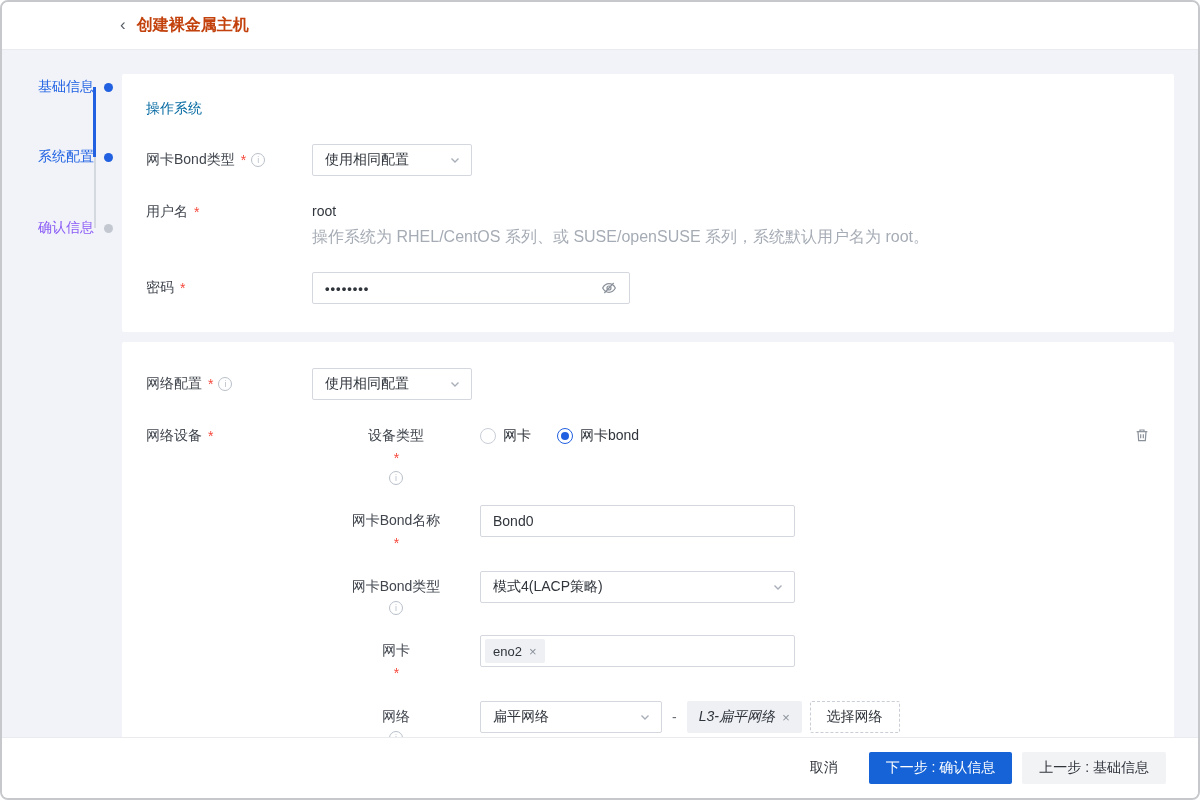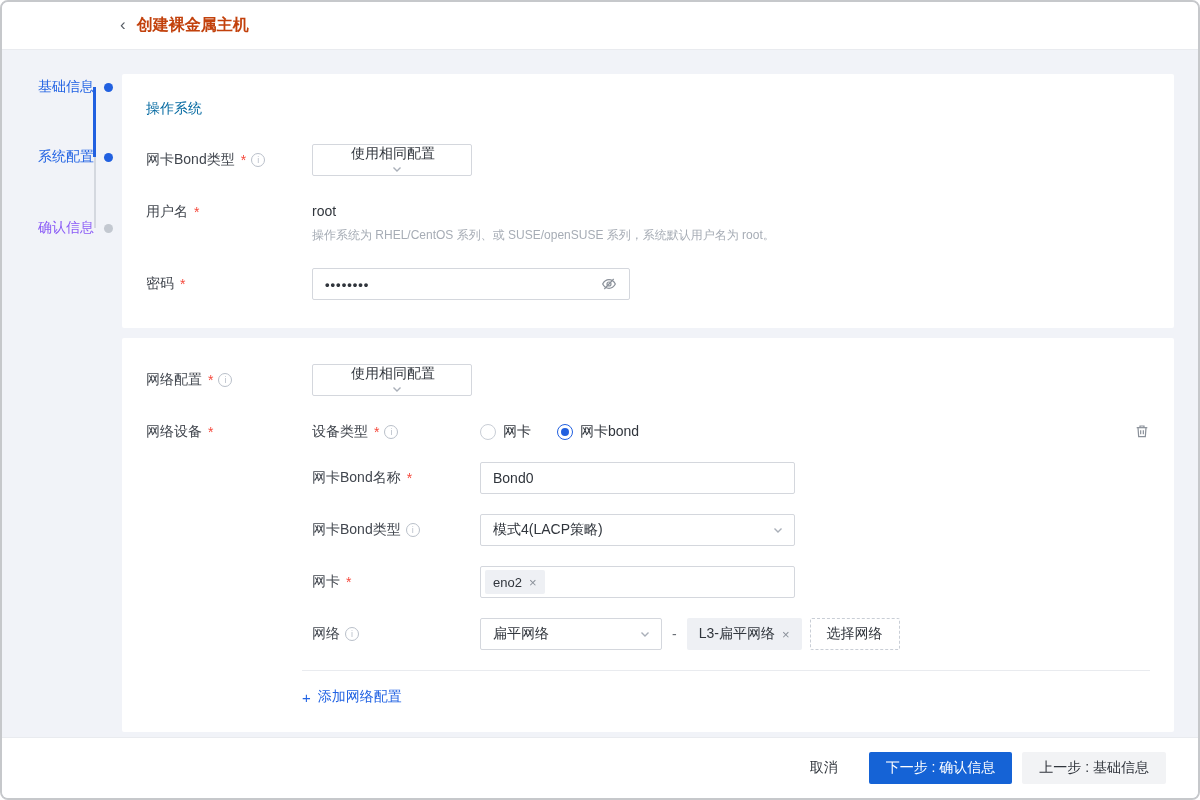--- a/index.html
+++ b/index.html
@@ -48,52 +48,52 @@
     display:inline-flex; align-items:center; justify-content:center;
     width:14px; height:14px; border-radius:50%;
     border:1px solid #b9bfc9; color:#b9bfc9;
     font-size:9px; font-style:normal; line-height:1; flex:none;
   }
   .select {
     height:32px; background:#fff; border:1px solid #d4d7dd; border-radius:2px;
     display:flex; align-items:center; justify-content:space-between;
     padding:0 10px 0 12px; cursor:pointer; color:#30353c;
   }
-  .w160 { width:160px;flex-direction:column; } .w315 { width:315px; } .w158 { width:182px; }
+  .w160 { width:160px; } .w315 { width:315px; } .w158 { width:182px; }
   .chev { flex:none; margin-left:8px; }
   .static-value { padding-top:7px; }
-  .hint { margin-top:8px; font-size:12px; color:#a6acb5; }
+  .hint { margin-top:8px; font-size:16px; color:#a6acb5; }
   .input {
     height:32px; border:1px solid #d4d7dd; border-radius:2px; background:#fff;
     display:flex; align-items:center; padding:0 12px; color:#30353c;
   }
   .pwd { width:318px; justify-content:space-between; }
   .pwd-dots { letter-spacing:1px; font-weight:700; font-size:13px; }
   .eye-btn { cursor:pointer; display:flex; align-items:center; }
   
   .nested { flex:1; }
-  .nested .form-label { width:168px; }
+  .nested .form-label { width:168px;flex-direction:column; }
   .radio-group { display:flex; align-items:center; gap:26px; padding-top:7px; }
   .radio { display:flex; align-items:center; gap:7px; cursor:pointer; color:#30353c; }
   .radio-circle { width:16px; height:16px; border-radius:50%; border:1px solid #c9ced6; background:#fff; flex:none; position:relative; }
   .radio-circle.checked { border-color:#2160e0; }
   .radio-circle.checked::after {
     content:""; position:absolute; left:50%; top:50%; transform:translate(-50%,-50%);
     width:8px; height:8px; border-radius:50%; background:#2160e0;
   }
   .trash-btn { margin-left:auto; padding-top:7px; cursor:pointer; }
   .tag-input { padding:13px 4px; align-items:center; display:flex; }
   .tag {
     background:#eef0f4; border-radius:2px; height:24px; padding:0 8px;
     display:inline-flex; align-items:center; gap:7px; font-size:13px; color:#30353c;
   }
   .tag-close { color:#8a9099; cursor:pointer; font-size:13px; line-height:1; }
   .net-row-controls { display:flex; align-items:center; }
   .dash-sep { margin:0 10px; color:#6b7077; }
-  .net-tag { height:32px; padding:0 12px; font-size:14px; }
+  .net-tag { height:32px; padding:0 12px; font-size:14px;font-style:italic; }
   .select-net-btn {
     margin-left:8px; height:32px; padding:0 16px;
     border:1px dashed #c9ced6; border-radius:2px; background:#fff;
     color:#30353c; font-size:14px; cursor:pointer;
   }
   .divider { height:1px; background:#e9ebef; margin:20px 0 0 156px; }
   .add-link {
     margin:17px 0 0 156px; color:#2263e3; cursor:pointer;
     display:inline-flex; align-items:center; gap:7px; font-size:14px;
   }

